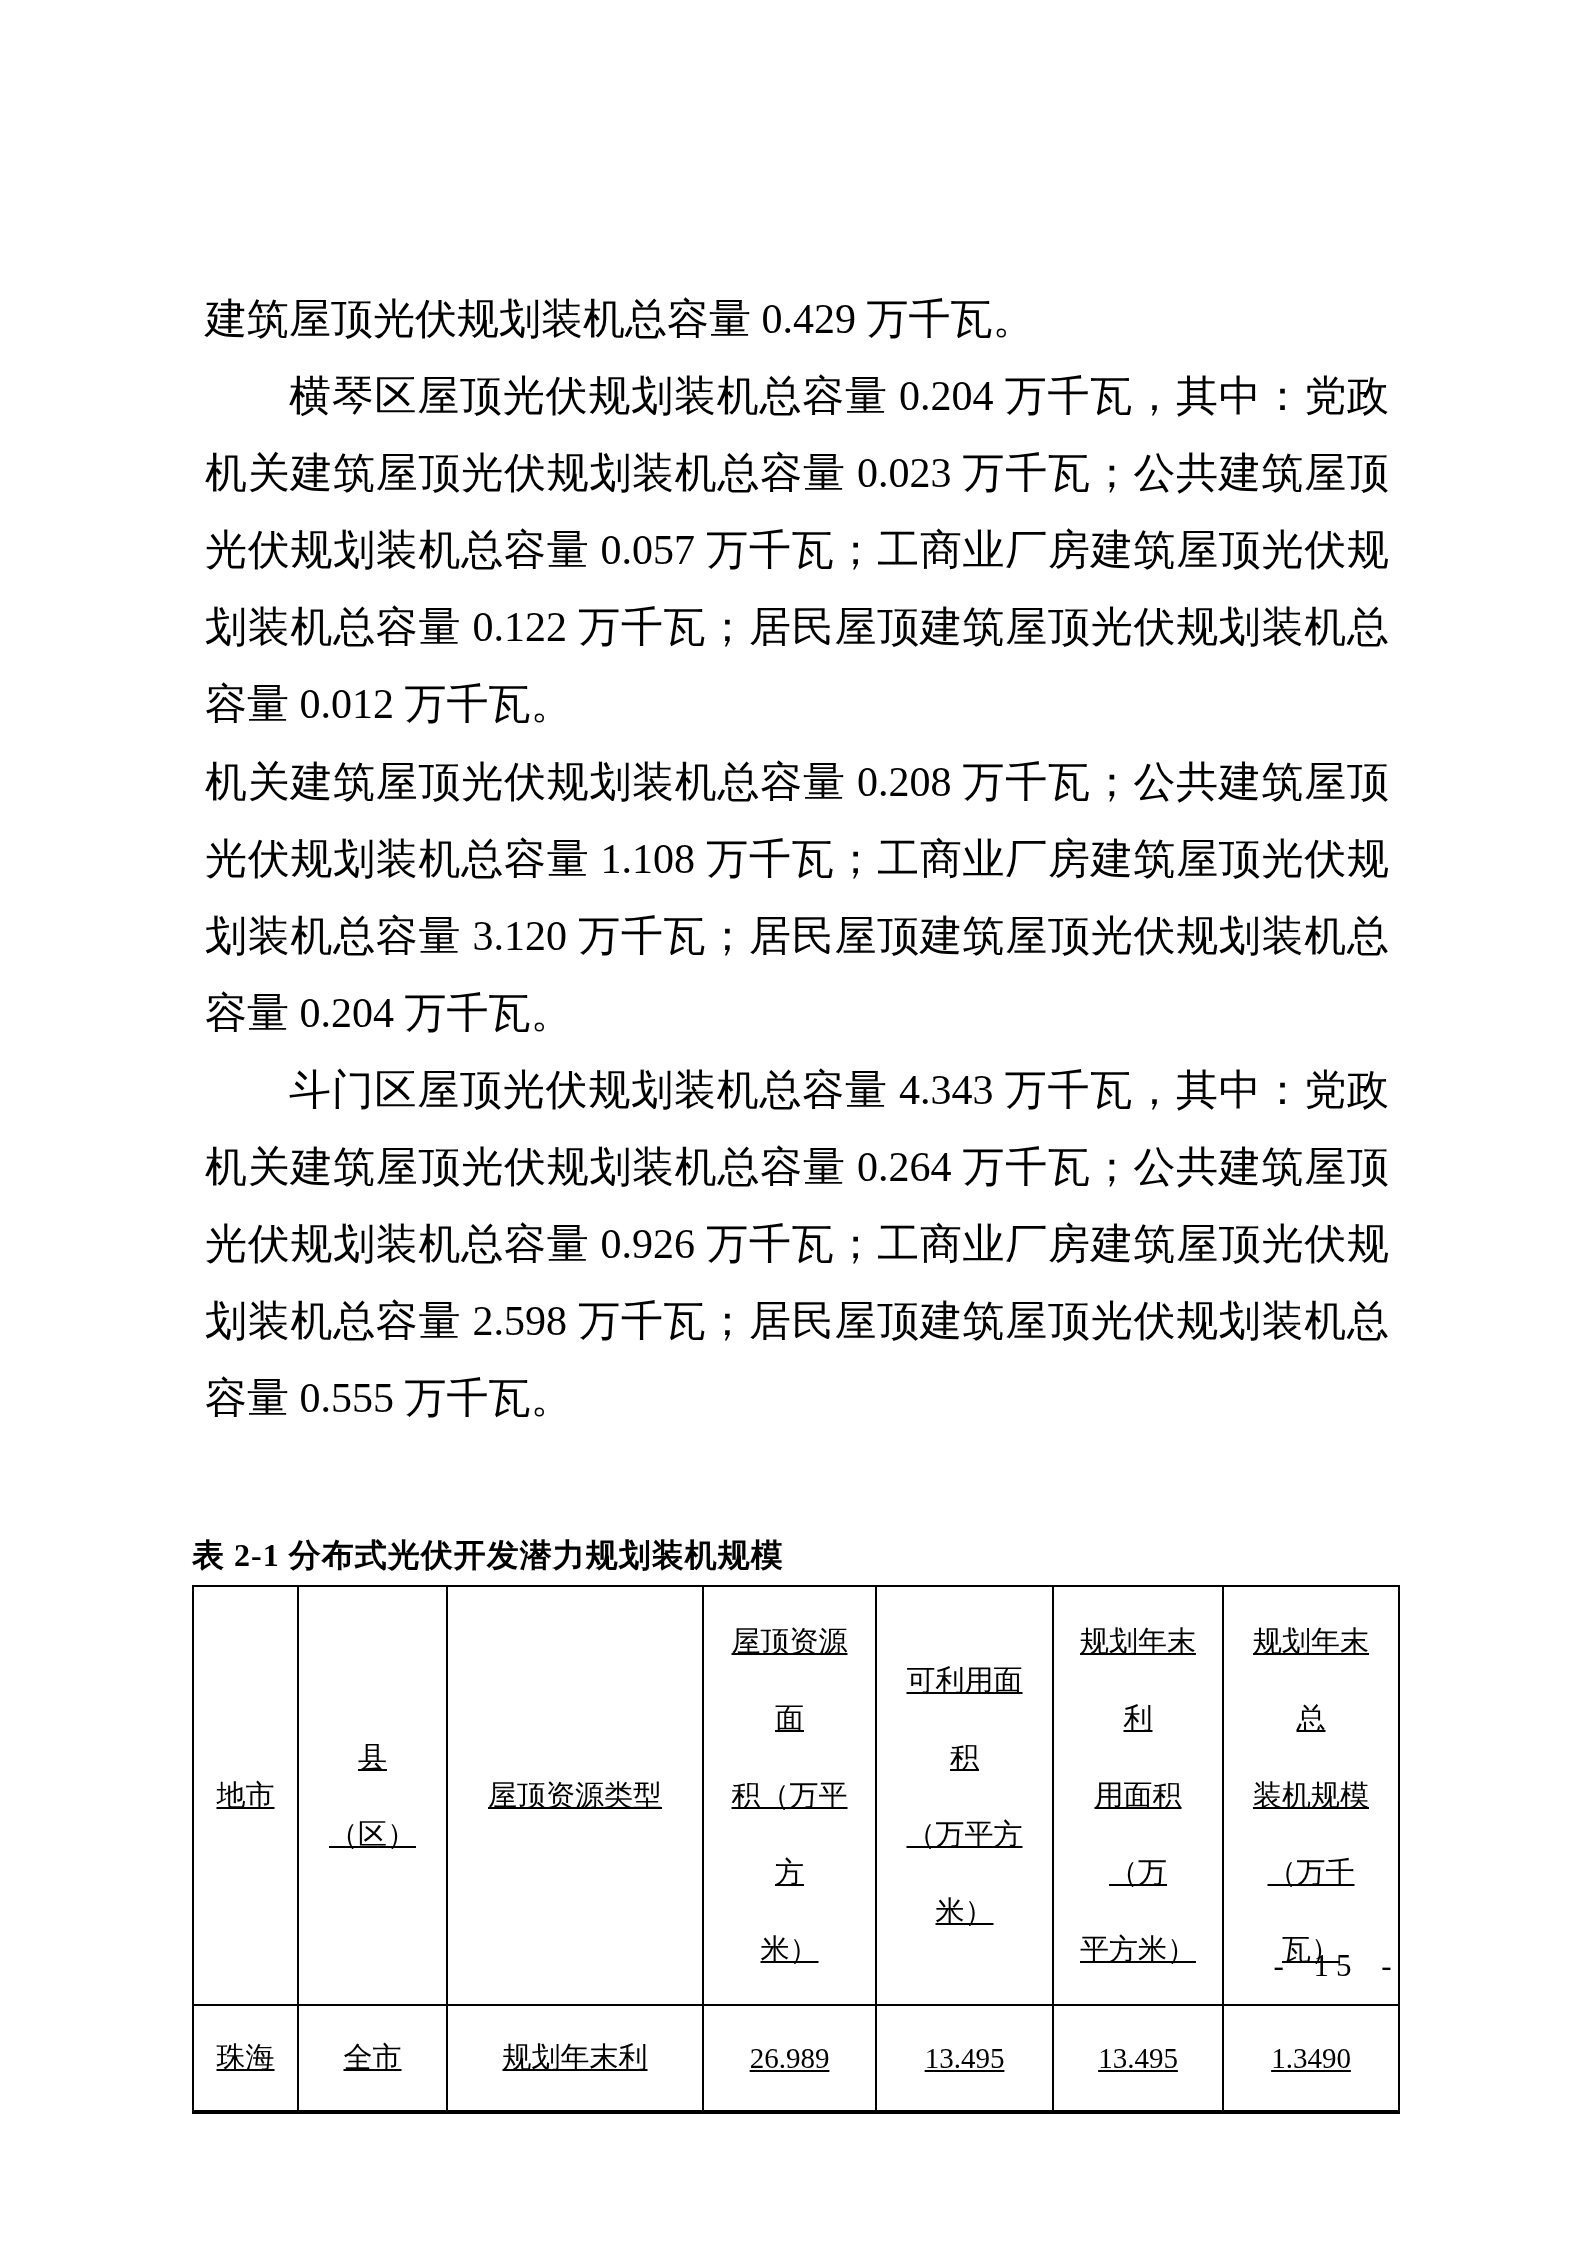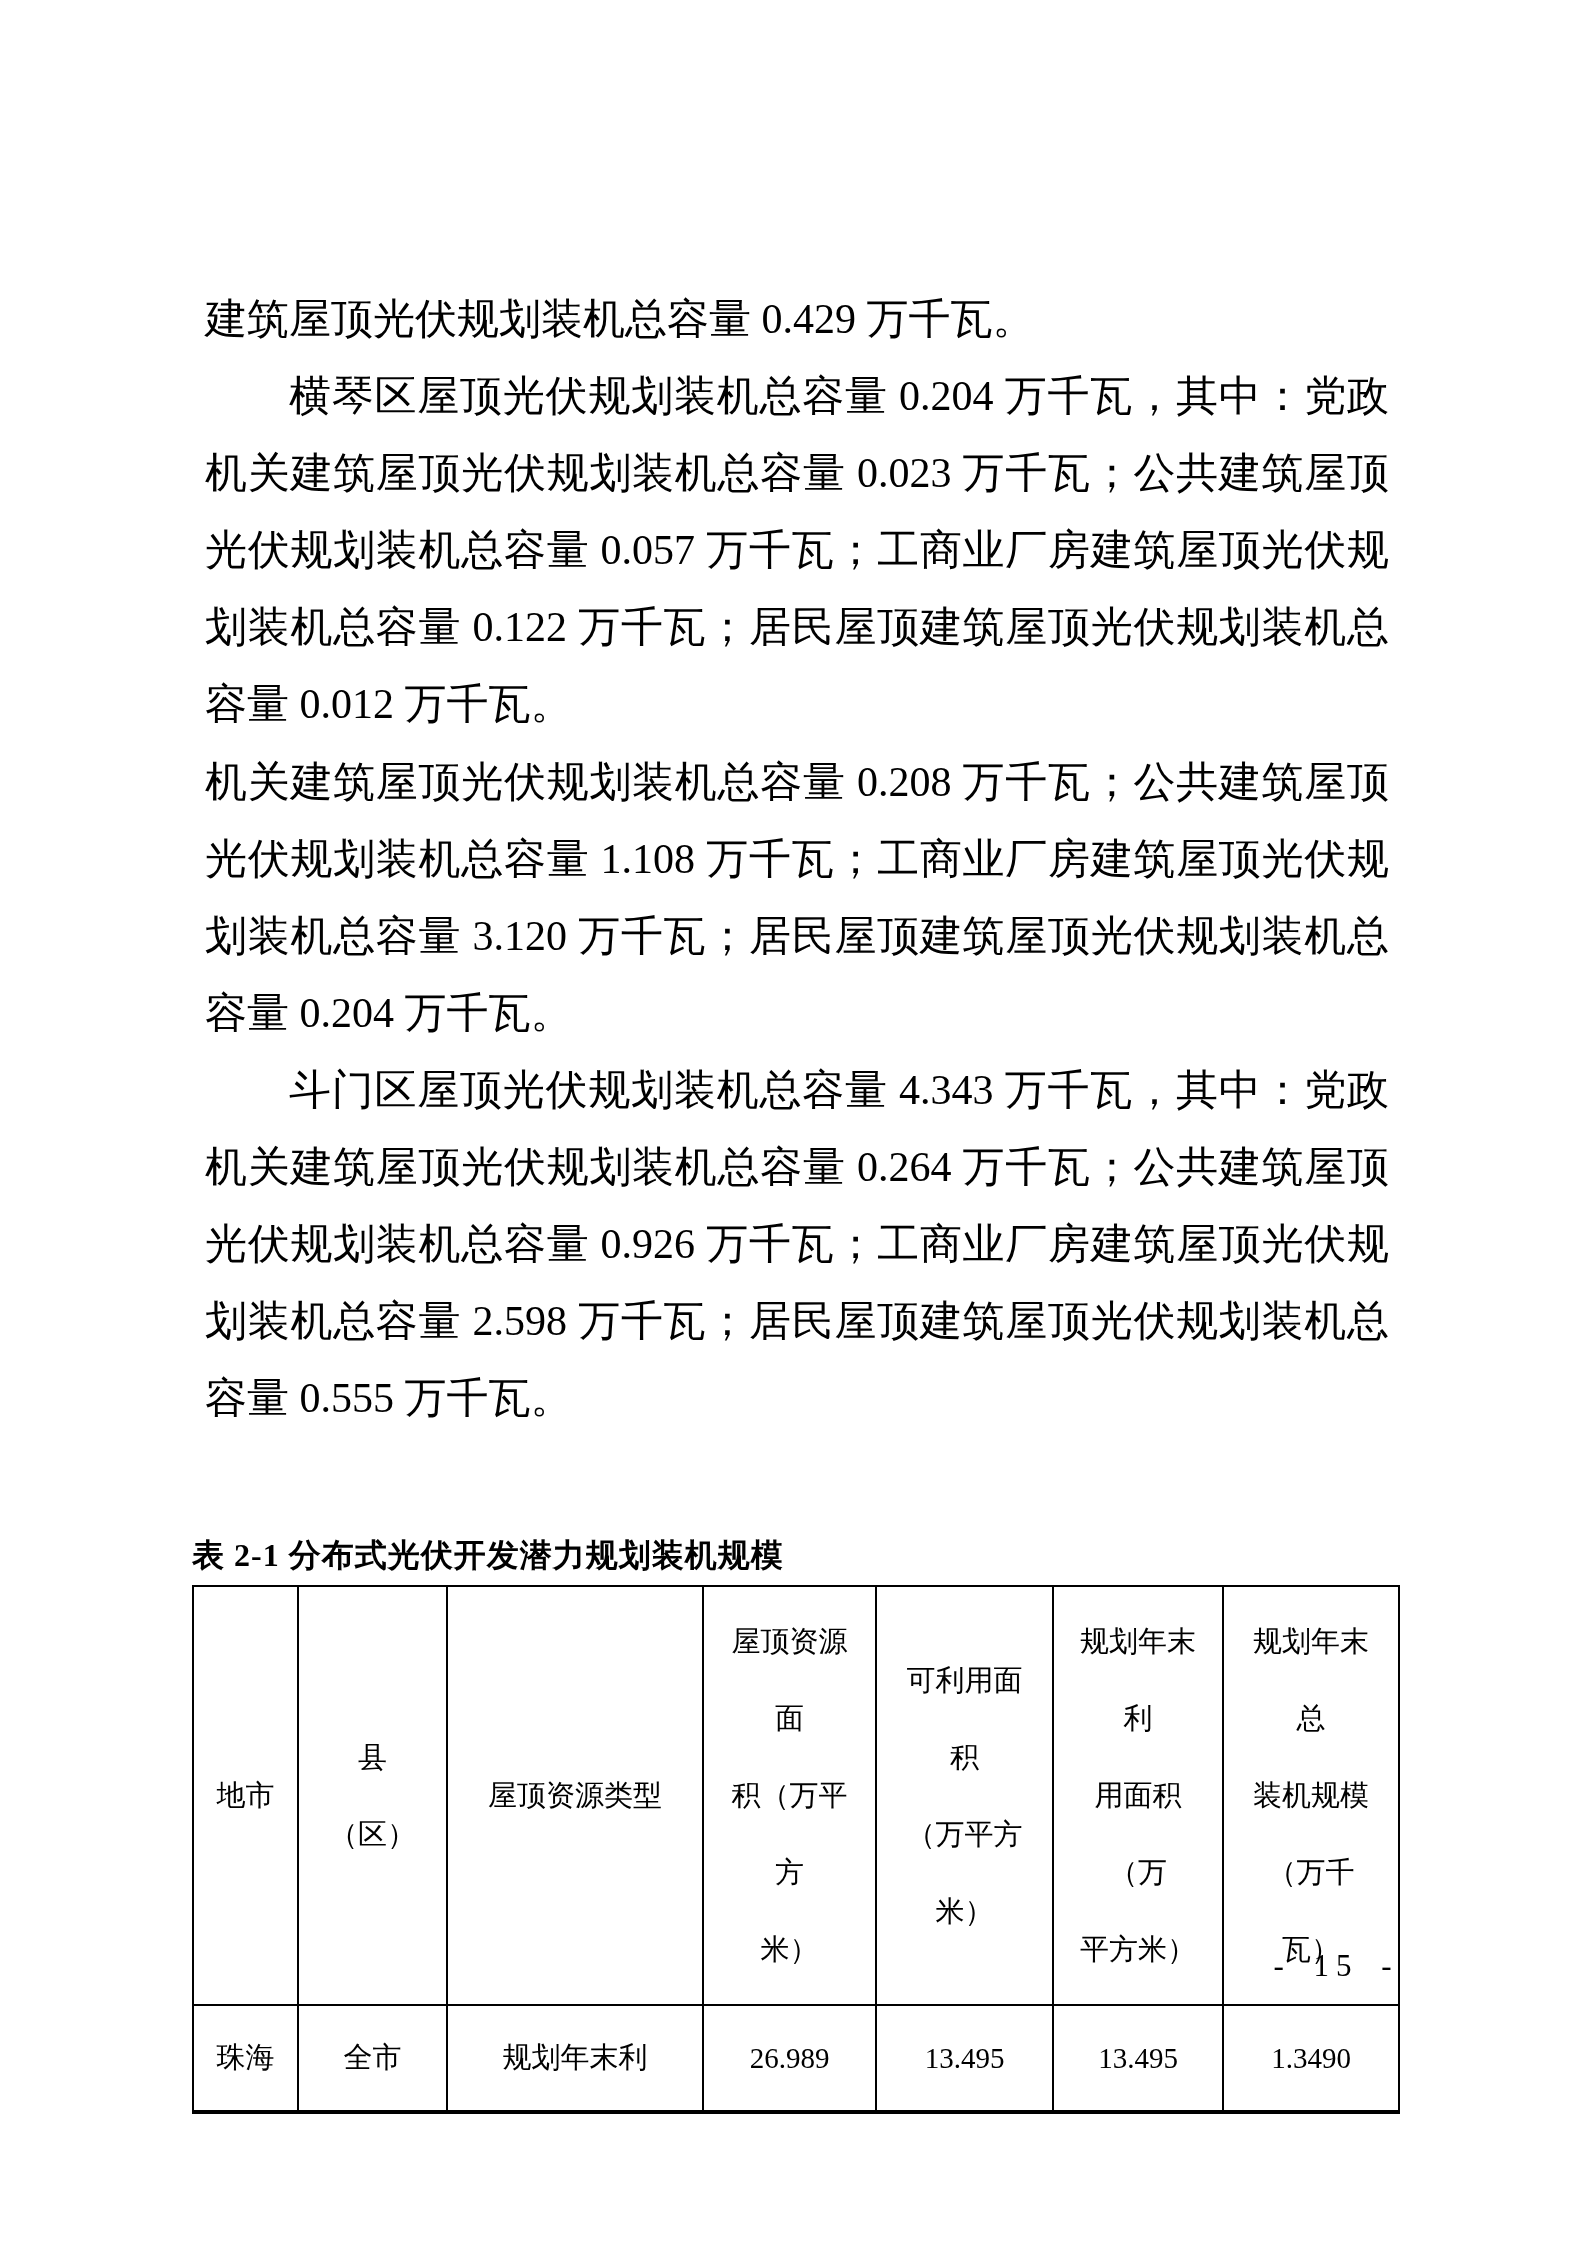--- a/index.html
+++ b/index.html
@@ -45,20 +45,21 @@
     border:2px solid #000;
     border-bottom:4px solid #000;
   }
   #pvtable th,#pvtable td{
     border:2px solid #000;
     padding:16px;
     text-align:center;
     vertical-align:middle;
     font-weight:normal;
     overflow:hidden;
+    text-decoration:underline;
   }
   #pvtable th{
     font-size:29px;
     line-height:77px;
     white-space:pre-line;
     height:234px;
   }
   #pvtable td{
     font-size:29px;
     height:72px;

